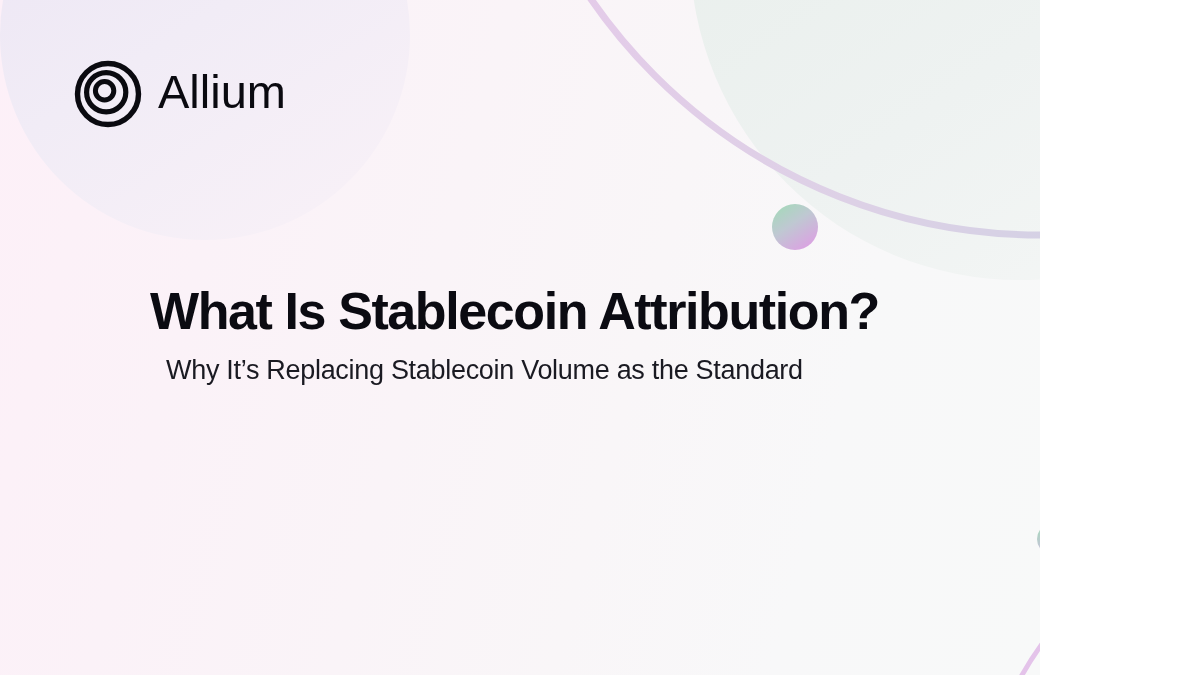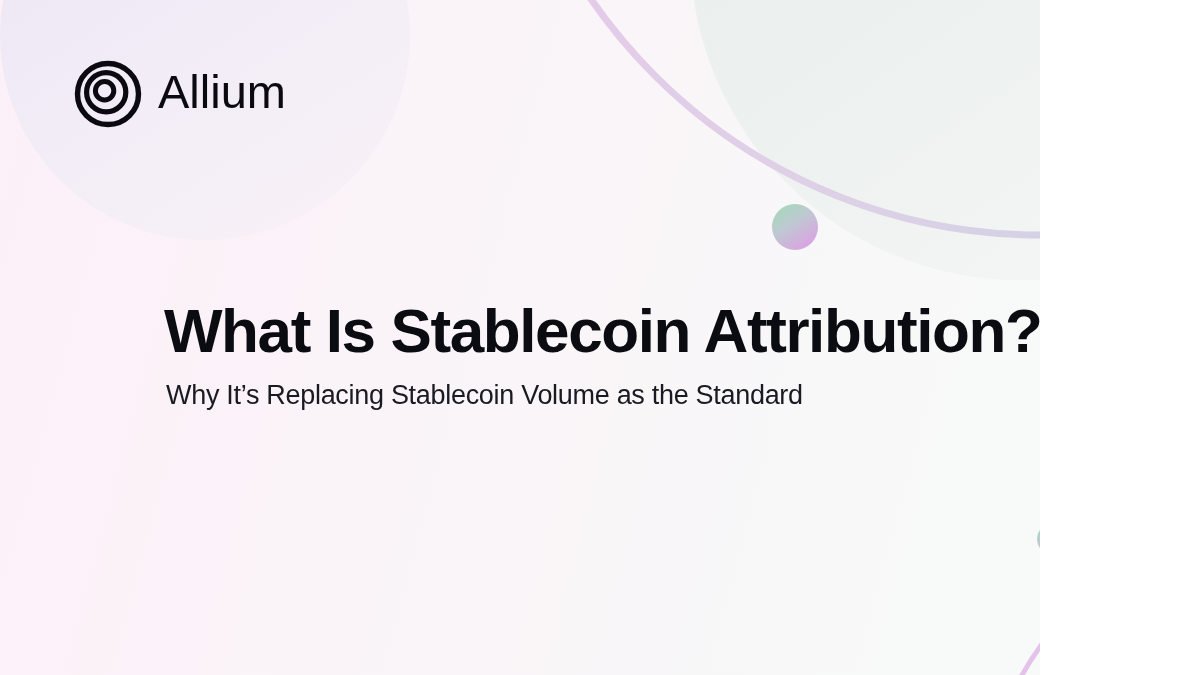--- a/index.html
+++ b/index.html
@@ -58,23 +58,23 @@
   }
 
   
   .text-block {
     position: absolute;
     left: 150px;
     top: 282px;
     z-index: 6;
   }
   .headline {
-    margin: 14px;
+    margin: 0;
     font-family: "Liberation Sans", sans-serif;
-    font-size: 62px;
+    font-size: 52px;
     font-weight: 700;
     letter-spacing: -1.4px;
     line-height: 1.12;
     color: #0b0b12;
     white-space: nowrap;
   }
   .subhead {
     margin: 14px 0 0 16px;
     font-family: "Liberation Sans", sans-serif;
     font-size: 27px;

